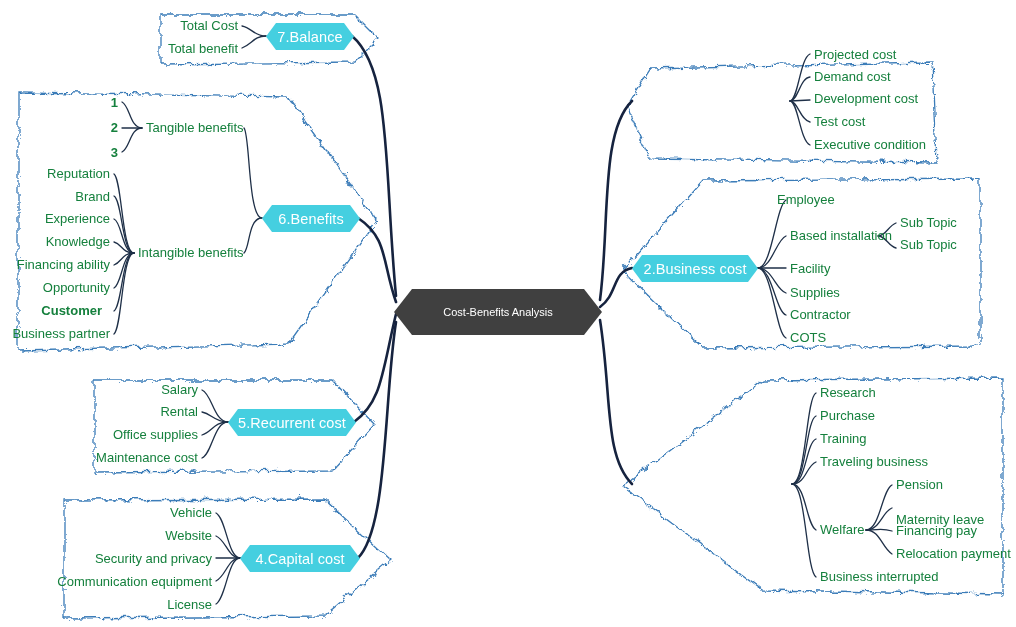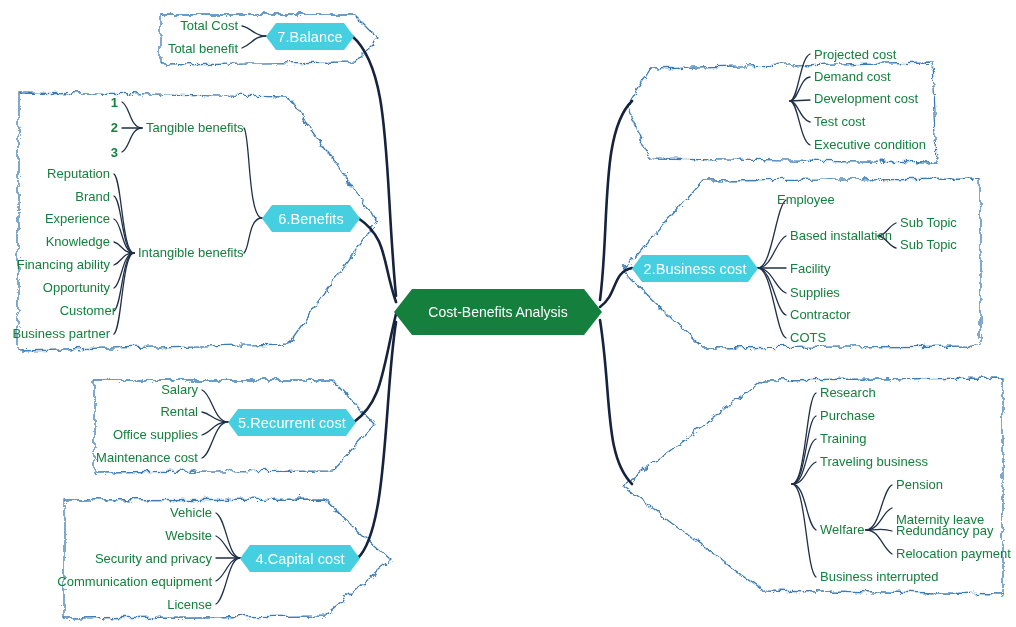--- a/index.html
+++ b/index.html
@@ -43,23 +43,23 @@
   
   #central-node {
     position: absolute;
     left: 394px;
     top: 289px;
     width: 208px;
     height: 46px;
     display: flex;
     align-items: center;
     justify-content: center;
-    background: #15803d;
+    background: #404040;
     color: #ffffff;
-    font-size: 14px;
+    font-size: 11px;
     white-space: nowrap;
     -webkit-clip-path: polygon(18px 0, calc(100% - 18px) 0, 100% 50%, calc(100% - 18px) 100%, 18px 100%, 0 50%);
     clip-path: polygon(18px 0, calc(100% - 18px) 0, 100% 50%, calc(100% - 18px) 100%, 18px 100%, 0 50%);
     text-align: center;
   }
   
   .leaf {
     position: absolute;
     font-size: 13px;
     color: #15803d;
@@ -208,21 +208,21 @@
   <div class="leaf r" style="left:900px;top:237px;">Sub Topic</div>
 
   <div class="leaf r" style="left:820px;top:385px;">Research</div>
   <div class="leaf r" style="left:820px;top:408px;">Purchase</div>
   <div class="leaf r" style="left:820px;top:431px;">Training</div>
   <div class="leaf r" style="left:820px;top:454px;">Traveling business</div>
   <div class="leaf r" style="left:820px;top:522px;">Welfare</div>
   <div class="leaf r" style="left:820px;top:569px;">Business interrupted</div>
   <div class="leaf r" style="left:896px;top:477px;">Pension</div>
   <div class="leaf r" style="left:896px;top:500px;margin-top:12px;">Maternity leave</div>
-  <div class="leaf r" style="left:896px;top:523px;">Redundancy pay</div>
+  <div class="leaf r" style="left:896px;top:523px;">Financing pay</div>
   <div class="leaf r" style="left:896px;top:546px;">Relocation payment</div>
 
   <div class="leaf l" style="left:212px;top:505px;">Vehicle</div>
   <div class="leaf l" style="left:212px;top:528px;">Website</div>
   <div class="leaf l" style="left:212px;top:551px;">Security and privacy</div>
   <div class="leaf l" style="left:212px;top:574px;">Communication equipment</div>
   <div class="leaf l" style="left:212px;top:597px;">License</div>
 
   <div class="leaf l" style="left:198px;top:382px;">Salary</div>
   <div class="leaf l" style="left:198px;top:404px;">Rental</div>
@@ -233,19 +233,19 @@
   <div class="leaf r" style="left:138px;top:245px;">Intangible benefits</div>
   <div class="leaf l num" style="left:118px;top:95px;">1</div>
   <div class="leaf l num" style="left:118px;top:120px;">2</div>
   <div class="leaf l num" style="left:118px;top:145px;">3</div>
   <div class="leaf l" style="left:110px;top:166px;">Reputation</div>
   <div class="leaf l" style="left:110px;top:189px;">Brand</div>
   <div class="leaf l" style="left:110px;top:211px;">Experience</div>
   <div class="leaf l" style="left:110px;top:234px;">Knowledge</div>
   <div class="leaf l" style="left:110px;top:257px;">Financing ability</div>
   <div class="leaf l" style="left:110px;top:280px;">Opportunity</div>
-  <div class="leaf l" style="left:116px;top:303px;">Customer</div>
+  <div class="leaf l" style="left:102px;top:303px;font-weight:bold;">Customer</div>
   <div class="leaf l" style="left:110px;top:326px;">Business partner</div>
 
   <div class="leaf l" style="left:238px;top:18px;">Total Cost</div>
   <div class="leaf l" style="left:238px;top:41px;">Total benefit</div>
 
 </div>
 
 </body></html>

